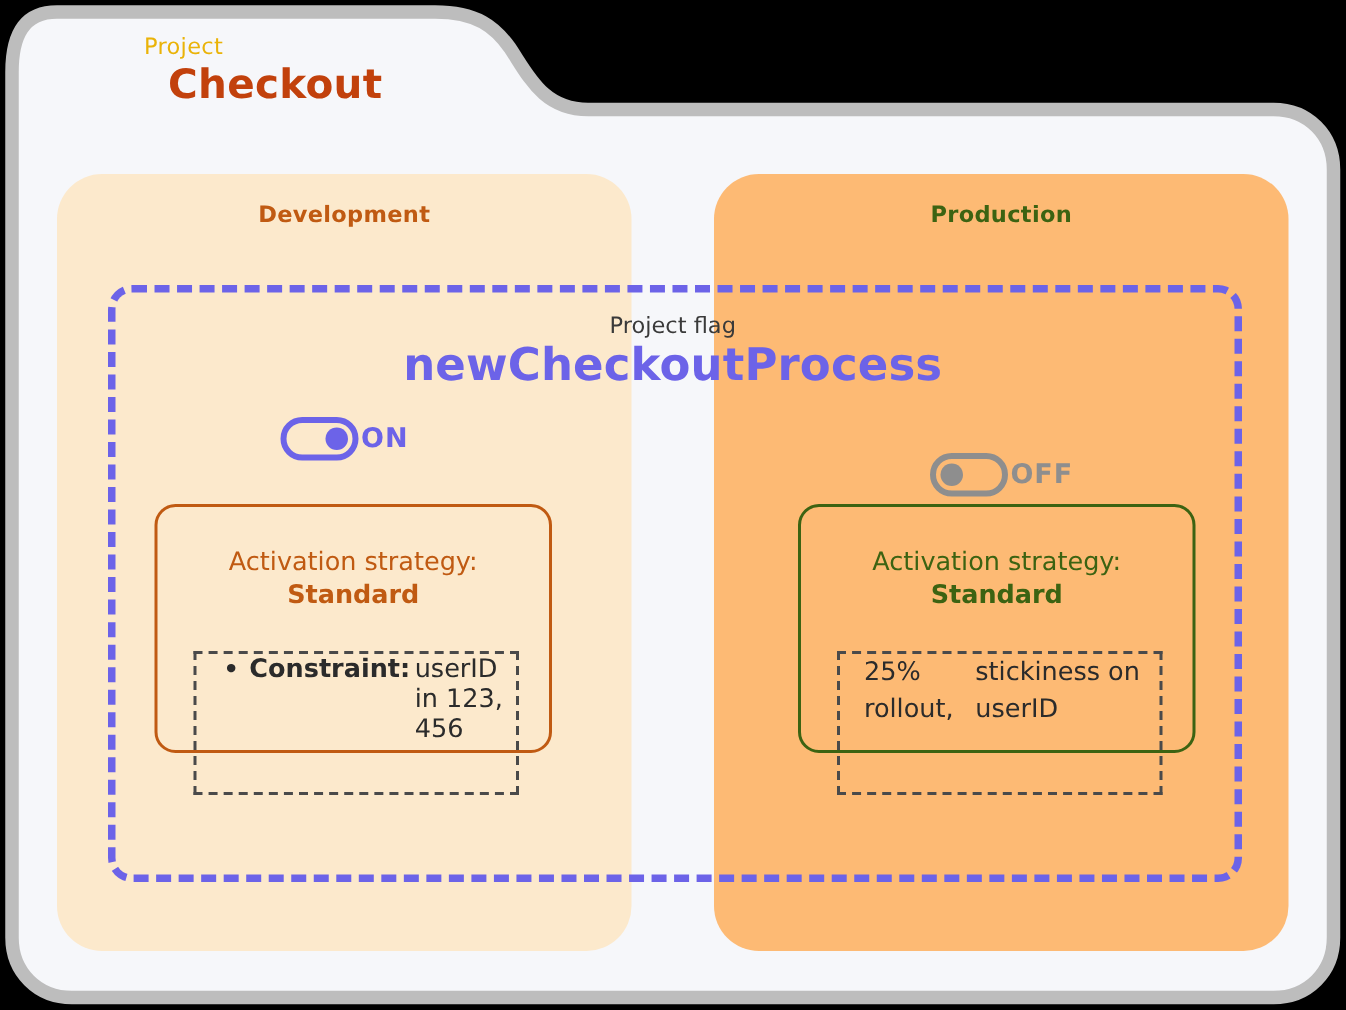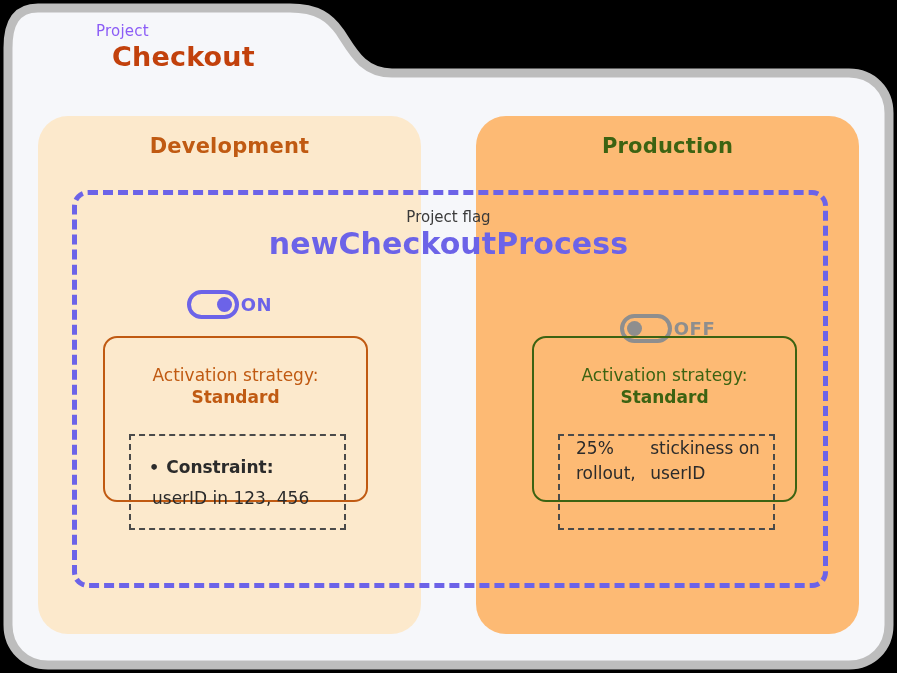--- a/index.html
+++ b/index.html
@@ -28,21 +28,21 @@
     left: 0; top: 0;
     width: 897px; height: 673px;
   }
 
   
   .project-label {
     position: absolute;
     left: 96px;
     top: 22px;
     font-size: 15px;
-    color: #8b5cf6;
+    color: #eab308;
     letter-spacing: .2px;
   }
   .project-name {
     position: absolute;
     left: 112px;
     top: 41px;
     font-size: 27px;
     font-weight: bold;
     color: #c2410c;
     letter-spacing: .2px;
@@ -63,21 +63,21 @@
   #env-panel-production {
     left: 476px;
     background: #fdba74;
   }
   .env-title {
     position: absolute;
     top: 18px;
     left: 0;
     width: 100%;
     text-align: center;
-    font-size: 21px;
+    font-size: 15px;
     font-weight: bold;
     letter-spacing: .2px;
   }
   #env-panel-development .env-title { color: #c05a12; }
   #env-panel-production  .env-title { color: #3c6312; }
 
   
   #feature-flag-box {
     position: absolute;
     left: 72px;
@@ -107,21 +107,21 @@
     font-size: 30px;
     font-weight: bold;
     color: #6c63e8;
     letter-spacing: .1px;
     z-index: 4;
   }
 
   
   .toggle-row {
     position: absolute;
-    top: 290px;
+    top: 278px;
     width: 383px;
     display: flex;
     align-items: center;
     justify-content: center;
     gap: 2px;
     z-index: 4;
   }
   #toggle-row-development { left: 38px; }
   #toggle-row-production  { left: 476px; margin-top: 24px; }
 
@@ -198,21 +198,21 @@
     box-sizing: border-box;
   }
   .detail-line {
     color: #2b2b2b;
     font-size: 17px;
     line-height: 1.45;
   }
 
   #detail-box-development {
     display: flex;
-    flex-direction: column;
+    flex-direction: row;
     justify-content: center;
     padding: 0 0 0 18px;
   }
   #detail-box-development .constraint-title {
     font-weight: bold;
     font-size: 17px;
     color: #2b2b2b;
     margin-bottom: 11px;
   }
   #detail-box-development .constraint-title .bullet {

